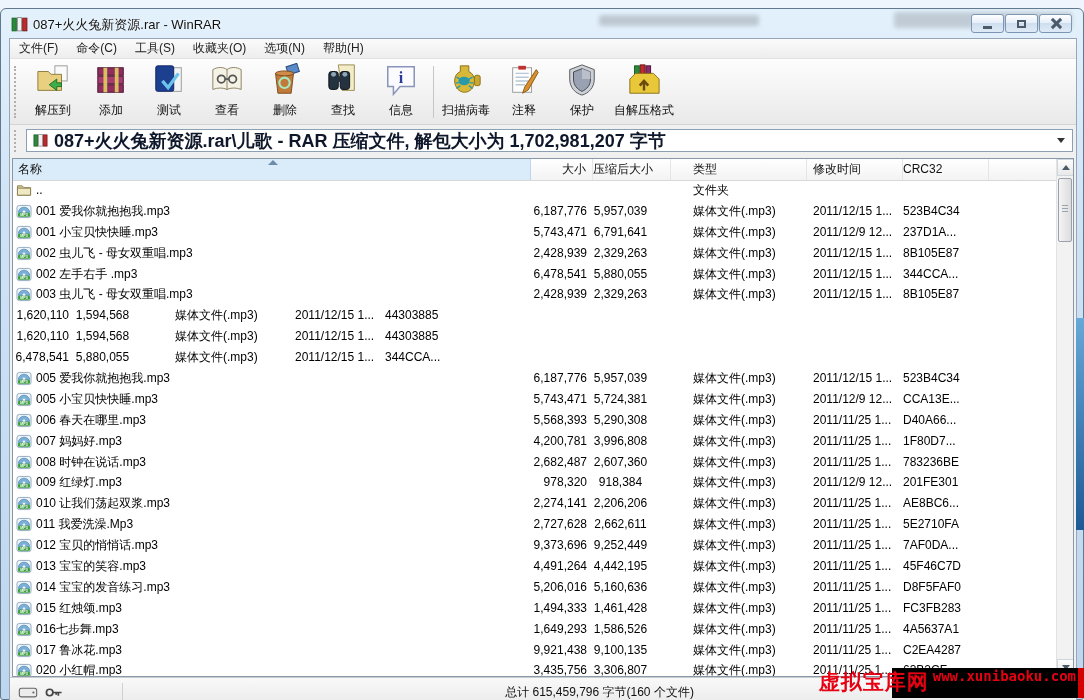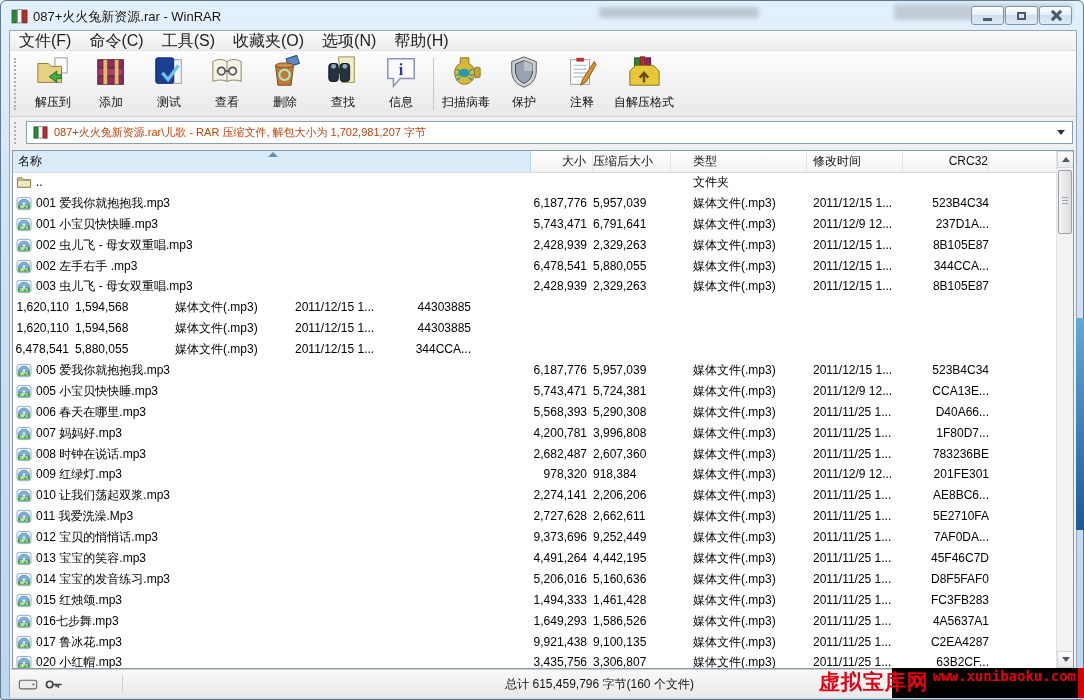--- a/index.html
+++ b/index.html
@@ -1,21 +1,21 @@
 <!DOCTYPE html>
 <html><head>
 <meta charset="utf-8">
 <style>
   html,body{margin:0;padding:0;}
   body{width:1084px;height:700px;font-family:"Liberation Sans","DejaVu Sans",sans-serif;}
   .stage{position:relative;width:1084px;height:700px;background:#eef5fc;overflow:hidden;}
 
   
   .win{position:absolute;inset:0;border:1px solid #62788c;border-radius:6px 6px 3px 3px;
-       background:linear-gradient(180deg,#e3f1fc 0%,#cfe3f6 30%,#bdd6ee 100%);box-sizing:border-box;}
+       background:linear-gradient(180deg,#e3f1fc 0%,#cfe3f6 30%,#bdd6ee 100%);box-sizing:border-box;margin-top:8px;}
   .titlebar{position:absolute;left:10px;top:4px;right:120px;height:23px;display:flex;align-items:center;gap:5px;}
   .title-text{font-size:13px;color:#111;text-shadow:0 0 3px #fff;white-space:nowrap;}
   .winbtns{position:absolute;top:5px;right:11px;display:flex;gap:1px;}
   .winbtn{width:33px;height:19px;border:1px solid #7d96b4;border-radius:3px;box-sizing:border-box;
           background:linear-gradient(180deg,#fefefe,#e7effa 45%,#cfdeef 50%,#dfeaf6);
           display:flex;align-items:center;justify-content:center;}
   .glyph-min{width:9px;height:3px;background:#4a5a6a;margin-top:7px;}
   .glyph-max{width:9px;height:8px;border:2px solid #4a5a6a;box-sizing:border-box;}
   .glyph-close{position:relative;width:11px;height:11px;}
   .glyph-close:before,.glyph-close:after{content:"";position:absolute;left:5px;top:-1px;width:3px;height:13px;background:#4a5a6a;}
@@ -25,57 +25,57 @@
   
   .smudge{position:absolute;border-radius:3px;filter:blur(2px);}
 
   
   .client{position:absolute;left:8px;top:29px;width:1066px;height:666px;background:#f0f0f0;
           border:1px solid #96a6b6;box-sizing:content-box;}
 
   
   .menubar{position:absolute;left:0;top:0;right:0;height:19px;display:flex;align-items:center;
            background:linear-gradient(180deg,#fbfbfb,#ededed);border-bottom:1px solid #e2e2e2;}
-  .menu-item{font-size:16px;color:#222;padding:0 9px;line-height:19px;white-space:nowrap;}
+  .menu-item{font-size:12px;color:#222;padding:0 9px;line-height:19px;white-space:nowrap;}
 
   
   .toolbar{position:absolute;left:0;top:20px;right:0;height:65px;display:flex;align-items:center;
            background:linear-gradient(180deg,#fdfdfd,#e9e9e9);border-bottom:1px solid #d4d4d4;}
   .grip{width:3px;height:52px;margin:0 5px 0 4px;border-left:2px dotted #b0b0b0;}
   .tb-btn{min-width:52px;padding:1px 3px 2px;display:flex;flex-direction:column;align-items:center;gap:1px;}
   .tb-btn svg{width:36px;height:34px;}
   .tb-label{font-size:12px;color:#111;white-space:nowrap;}
   .tb-sep{width:1px;height:52px;background:#c6c6c6;margin:0 3px;}
 
   
   .addressrow{position:absolute;left:0;top:86px;right:0;height:32px;}
   .addr-grip{position:absolute;left:4px;top:5px;width:3px;height:22px;border-left:2px dotted #b0b0b0;}
   .combo{position:absolute;left:16px;top:4px;right:3px;height:23px;background:#fff;border:1px solid #8ca0b4;
          display:flex;align-items:center;box-sizing:border-box;padding-left:6px;}
   .combo svg{width:15px;height:15px;margin-right:6px;flex:none;}
-  .combo-text{font-size:11px;color:#c2410c;white-space:nowrap;overflow:hidden;}
+  .combo-text{font-size:18px;color:#0f172a;white-space:nowrap;overflow:hidden;font-weight:bold;}
   .combo-drop{position:absolute;right:2px;top:2px;width:18px;height:17px;display:flex;align-items:center;justify-content:center;}
   .tri-down{width:0;height:0;border-left:4px solid transparent;border-right:4px solid transparent;border-top:5px solid #333;}
 
   
   .listpanel{position:absolute;left:2px;top:119px;right:2px;height:517px;background:#fff;
              border:1px solid #8898a8;box-sizing:content-box;overflow:hidden;}
   .headerrow{position:absolute;left:0;top:0;right:17px;height:21px;display:flex;
              background:linear-gradient(180deg,#ffffff,#f3f3f3);border-bottom:1px solid #d8d8d8;}
   .hcell{font-size:12px;color:#111;line-height:20px;box-sizing:border-box;border-right:1px solid #e5e5e5;
          white-space:nowrap;overflow:hidden;position:relative;}
   .hcell.sorted{background:#daebf9;border-right:1px solid #bcd6ec;}
   .sort-arrow{position:absolute;left:255px;top:1px;width:0;height:0;
               border-left:5px solid transparent;border-right:5px solid transparent;border-bottom:5px solid #6d8cab;}
   .c-name{width:518px;padding-left:5px;}
   .c-size{width:62px;text-align:right;padding-right:6px;}
-  .c-packed{width:78px;text-align:left;padding-right:23px;}
+  .c-packed{width:78px;text-align:center;padding-right:23px;}
   .c-type{width:136px;padding-left:22px;}
   .c-mod{width:96px;padding-left:6px;}
-  .c-crc{width:86px;text-align:right;}
+  .c-crc{width:86px;text-align:left;}
   .h-fill{flex:1;border-right:none;}
 
   .rows{position:absolute;left:0;top:21px;right:17px;bottom:0;overflow:hidden;}
   .frow{display:flex;height:20.9px;align-items:center;}
   .fcell{font-size:12px;color:#000;line-height:20.9px;box-sizing:border-box;white-space:nowrap;overflow:hidden;}
   .fname{width:518px;padding-left:3px;display:flex;align-items:center;gap:4px;}
   .fname svg{width:16px;height:15px;flex:none;}
 
   
   .vscroll{position:absolute;right:0;top:0;bottom:0;width:17px;background:#f2f2f2;border-left:1px solid #e3e3e3;box-sizing:border-box;}
@@ -222,34 +222,34 @@
             <span><svg viewBox="0 0 36 36">
                 <rect x="27" y="13" width="6" height="11" rx="2" fill="#c8a830" stroke="#8a7018"></rect>
                 <path d="M12 3h9v6c4 2 6 5 6 10 0 7-5 12-10.5 12S6 26 6 19c0-5 2-8 6-10z" fill="#d8b838" stroke="#8a7018"></path>
                 <ellipse cx="16" cy="19" rx="6" ry="4.5" fill="#2a9aa8"></ellipse>
                 <path d="M8 15l4 2m-5 4h4m-3 6l4-3m13-9l-4 2m5 4h-4m3 6l-4-3" stroke="#2a9aa8" stroke-width="1.5" fill="none"></path>
               </svg></span>
             <span class="tb-label">扫描病毒</span>
           </div>
           <div class="tb-btn">
             <span><svg viewBox="0 0 36 36">
-                <path d="M18 2l13 5v10c0 9-6 15-13 17C11 32 5 26 5 17V7z" fill="#ccd0d8" stroke="#555"></path>
-                <path d="M18 6l9 3.5V17c0 6.5-4 11-9 13-5-2-9-6.5-9-13V9.5z" fill="#99a2b2" stroke="#444"></path>
-                <path d="M18 6l9 3.5V17H18z" fill="#bac0ca"></path>
-              </svg></span>
-            <span class="tb-label">保护</span>
-          </div>
-          <div class="tb-btn">
-            <span><svg viewBox="0 0 36 36">
                 <rect x="6" y="5" width="20" height="26" fill="#fdfdfd" stroke="#999"></rect>
                 <path d="M9 11h14M9 15h14M9 19h14M9 23h10" stroke="#b8c8d8" stroke-width="1.5"></path>
                 <rect x="12" y="3" width="8" height="4" fill="#c03030"></rect>
                 <path d="M31 7L19 25l-2.5 7 6-3.5L33 10z" fill="#d89030" stroke="#8a5a10"></path>
               </svg></span>
             <span class="tb-label">注释</span>
+          </div>
+          <div class="tb-btn">
+            <span><svg viewBox="0 0 36 36">
+                <path d="M18 2l13 5v10c0 9-6 15-13 17C11 32 5 26 5 17V7z" fill="#ccd0d8" stroke="#555"></path>
+                <path d="M18 6l9 3.5V17c0 6.5-4 11-9 13-5-2-9-6.5-9-13V9.5z" fill="#99a2b2" stroke="#444"></path>
+                <path d="M18 6l9 3.5V17H18z" fill="#bac0ca"></path>
+              </svg></span>
+            <span class="tb-label">保护</span>
           </div>
           <div class="tb-btn">
             <span><svg viewBox="0 0 36 36">
                 <rect x="8" y="3" width="5" height="13" fill="#2a8a3a" stroke="#145a20"></rect>
                 <rect x="14" y="2" width="5" height="14" fill="#c02a2a" stroke="#701414"></rect>
                 <rect x="20" y="3" width="5" height="13" fill="#8a2a6a" stroke="#4a1038"></rect>
                 <path d="M3 17l6-6h19l6 6v15H3z" fill="#e8c838" stroke="#8a7018"></path>
                 <path d="M18 29v-9m-4.5 4L18 19l4.5 5" stroke="#6a4a10" stroke-width="2.6" fill="none"></path>
               </svg></span>
             <span class="tb-label">自解压格式</span>

